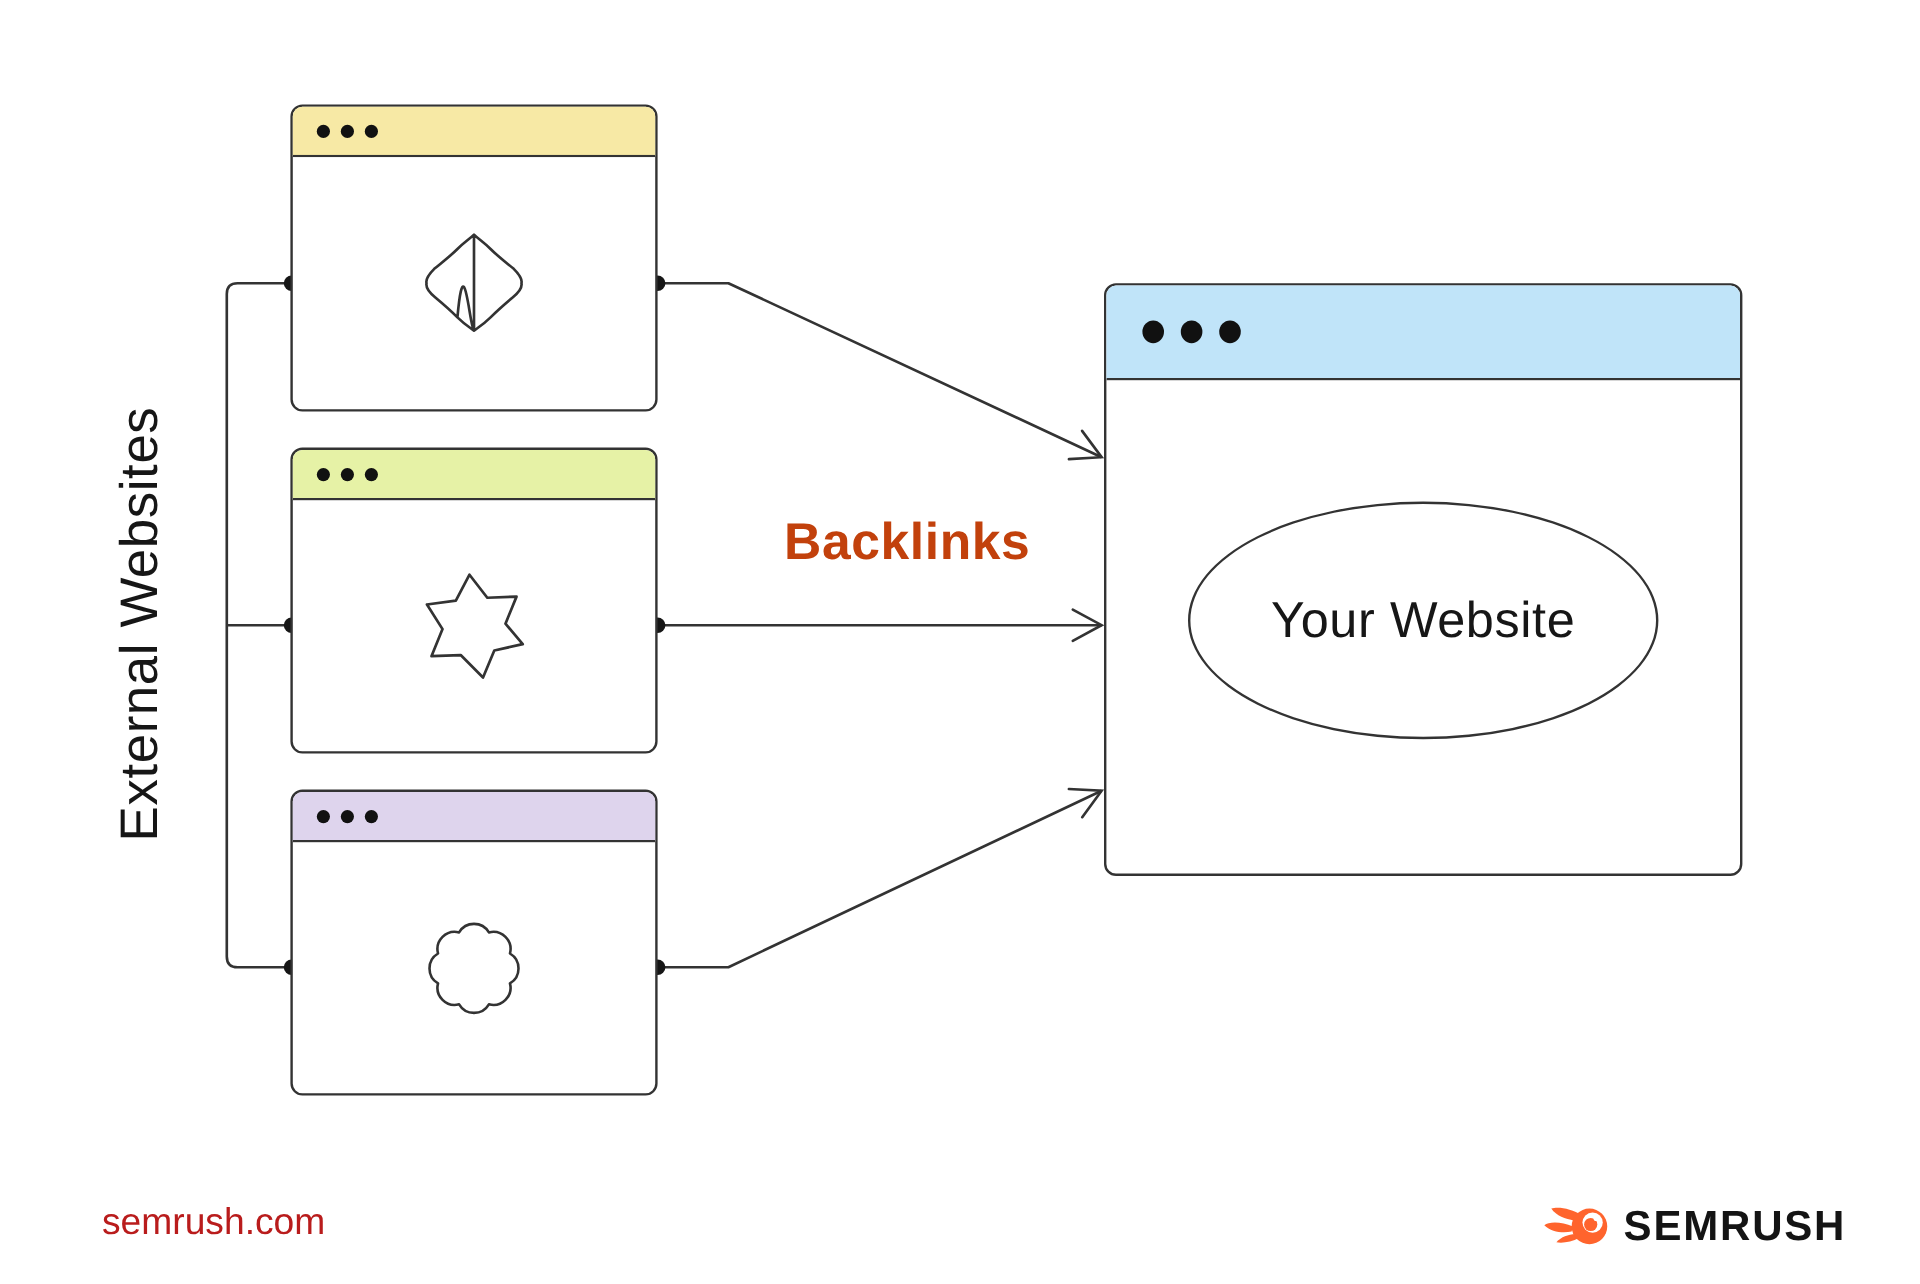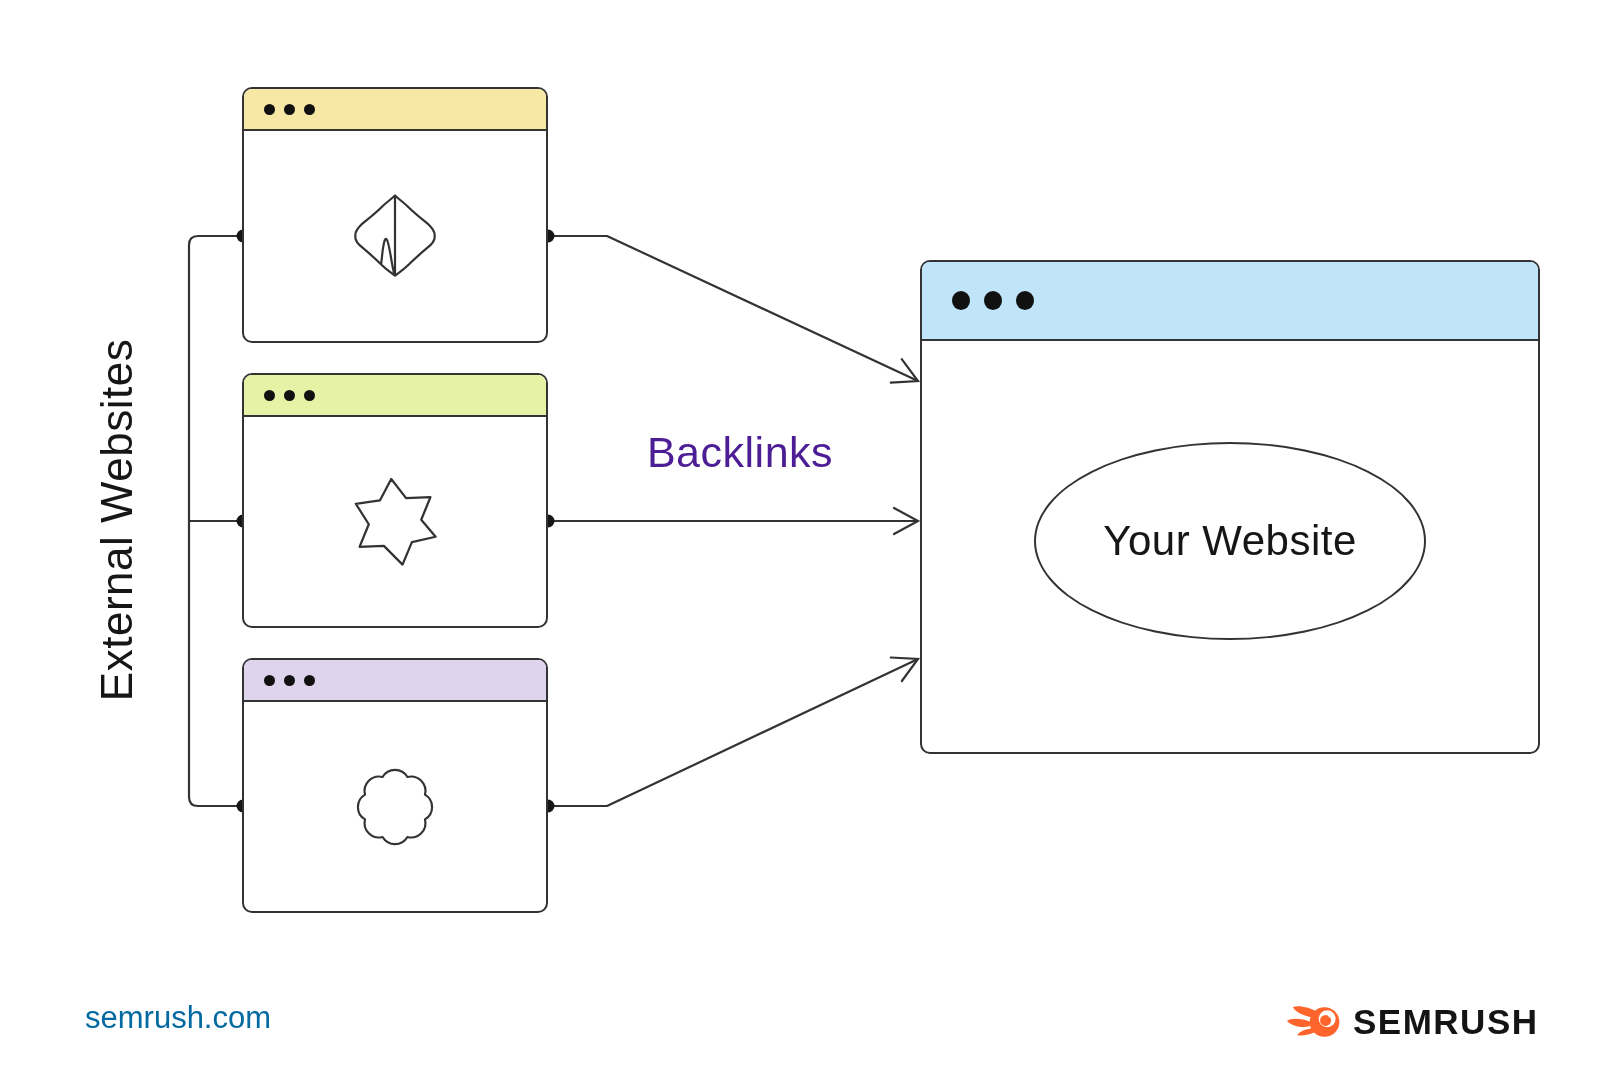--- a/index.html
+++ b/index.html
@@ -7,21 +7,21 @@
     position:relative;width:1600px;height:1070px;background:#ffffff;overflow:hidden;
     font-family:"Liberation Sans", sans-serif;color:#1c1c1c;
   }
   .connectors{position:absolute;left:0;top:0;width:1600px;height:1070px;pointer-events:none;}
 
   
   .window{position:absolute;background:#ffffff;border:2px solid #333333;border-radius:10px;box-sizing:border-box;}
   .win1{left:242px;top:87px;width:306px;height:256px;}
   .win2{left:242px;top:373px;width:306px;height:255px;}
   .win3{left:242px;top:658px;width:306px;height:255px;}
-  .winbig{left:920px;top:260px;width:620px;height:494px;text-align:center;}
+  .winbig{left:920px;top:236px;width:532px;height:494px;text-align:center;}
 
   .win-header{
     position:absolute;left:0;top:0;right:0;height:40px;
     border-bottom:2px solid #333333;border-radius:8px 8px 0 0;
     display:flex;align-items:center;gap:9px;padding-left:20px;box-sizing:content-box;
   }
   .winbig .win-header{height:77px;gap:14px;padding-left:30px;}
   .hdot{width:11px;height:11px;border-radius:50%;background:#111111;flex:0 0 auto;}
   .winbig .hdot{width:18px;height:19px;}
 
@@ -34,25 +34,25 @@
     display:flex;align-items:center;justify-content:center;margin-top:-12px;box-sizing:border-box;
   }
   .ellipse-label{font-size:42px;font-weight:500;letter-spacing:.5px;color:#161616;white-space:nowrap;}
 
   .vlabel{
     position:absolute;left:-179px;top:491px;width:600px;height:58px;
     transform:rotate(-90deg);text-align:center;
     font-size:44px;font-weight:500;letter-spacing:.5px;color:#161616;white-space:nowrap;
   }
   .backlinks{
-    position:absolute;left:570px;top:428px;width:340px;text-align:center;
-    font-size:43px;font-weight:400;letter-spacing:.5px;color:#4c1d95;white-space:nowrap;
+    position:absolute;left:586px;top:428px;width:340px;text-align:center;
+    font-size:43px;font-weight:700;letter-spacing:.5px;color:#c2410c;white-space:nowrap;
   }
 
-  .footer-url{position:absolute;left:85px;top:1000px;font-size:31px;font-weight:400;color:#0369a1;}
+  .footer-url{position:absolute;left:85px;top:1000px;font-size:31px;font-weight:400;color:#b91c1c;}
   .brand{position:absolute;left:1286px;top:1002px;display:flex;align-items:center;gap:9px;}
   .brand-text{font-size:35px;font-weight:800;letter-spacing:1.5px;color:#141414;}
 </style>
 </head>
 <body>
 
 <div class="canvas">
 
   <svg class="connectors" viewBox="0 0 1600 1070" xmlns="http://www.w3.org/2000/svg">
     <defs>

